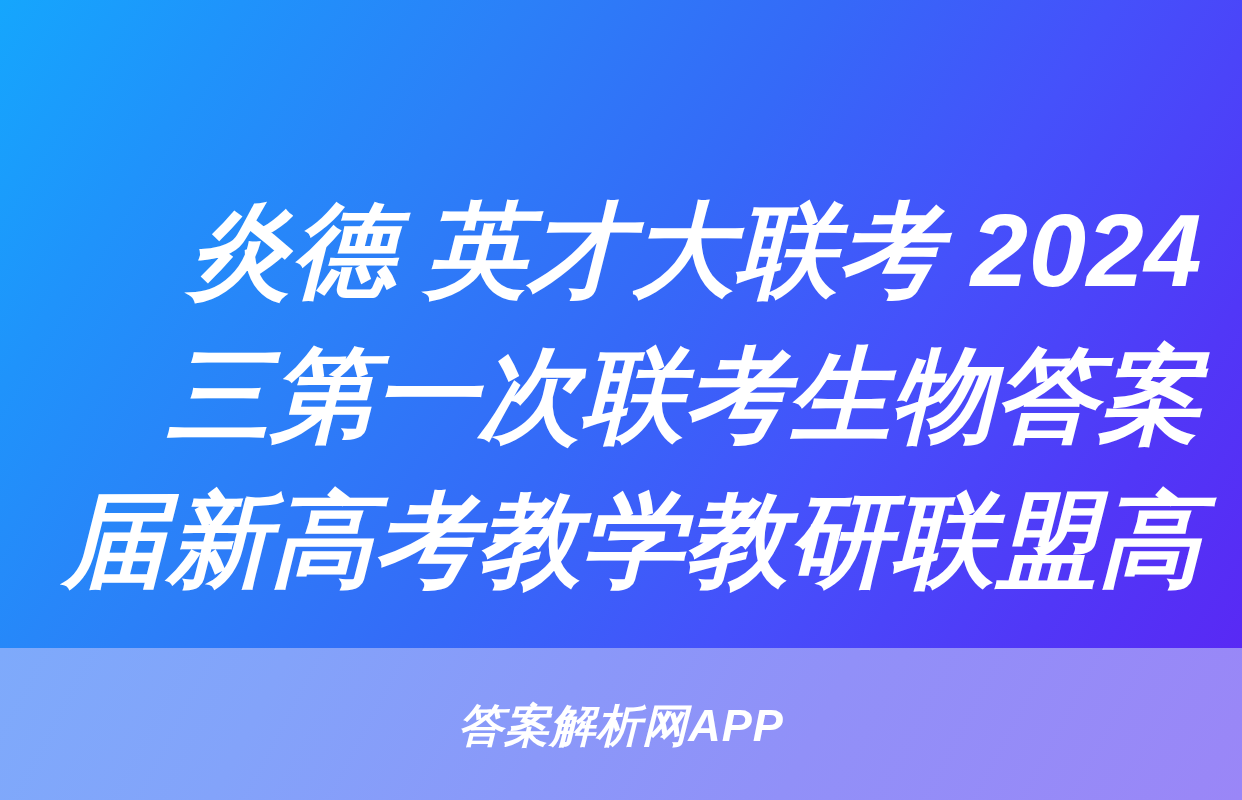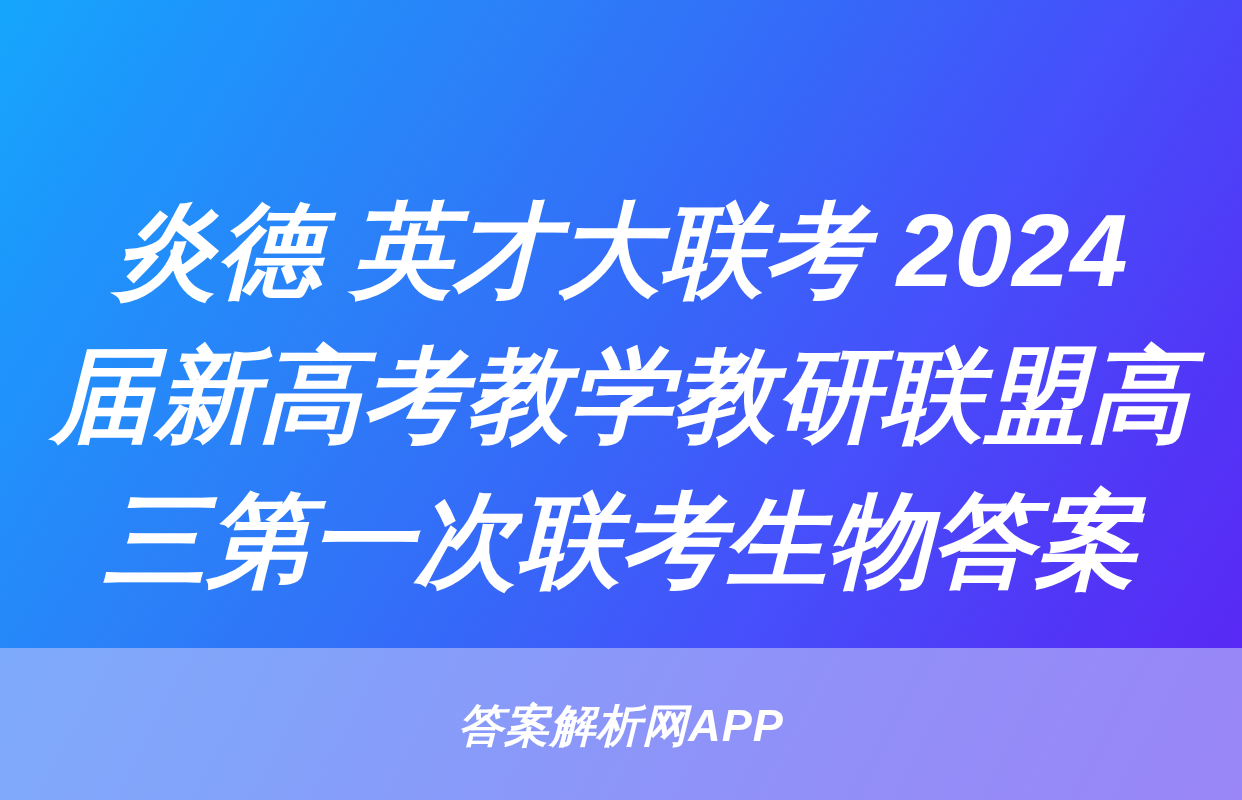--- a/index.html
+++ b/index.html
@@ -27,21 +27,21 @@
         #5137f7 82%,
         #5c23f3 100%);
   }
 
   
   .title-block {
     position: absolute;
     left: 0;
     right: 0;
     top: 178px;
-    text-align: center;
+    text-align: right;
     padding: 0 40px;
     box-sizing: border-box;
   }
 
   .title-line {
     display: block;
     color: #ffffff;
     font-family: "Liberation Sans", "DejaVu Sans", sans-serif;
     font-weight: 700;
     font-style: italic;
@@ -84,21 +84,21 @@
     top: 1px;
   }
 </style>
 </head>
 <body>
 
 <div class="poster">
 
   <div class="title-block">
     <span class="title-line">炎德 英才大联考 2024</span>
+    <span class="title-line">三第一次联考生物答案</span>
     <span class="title-line">届新高考教学教研联盟高</span>
-    <span class="title-line">三第一次联考生物答案</span>
   </div>
 
   <div class="footer-band">
     <span class="footer-text">答案解析网APP</span>
   </div>
 
 </div>
 
 </body></html>

